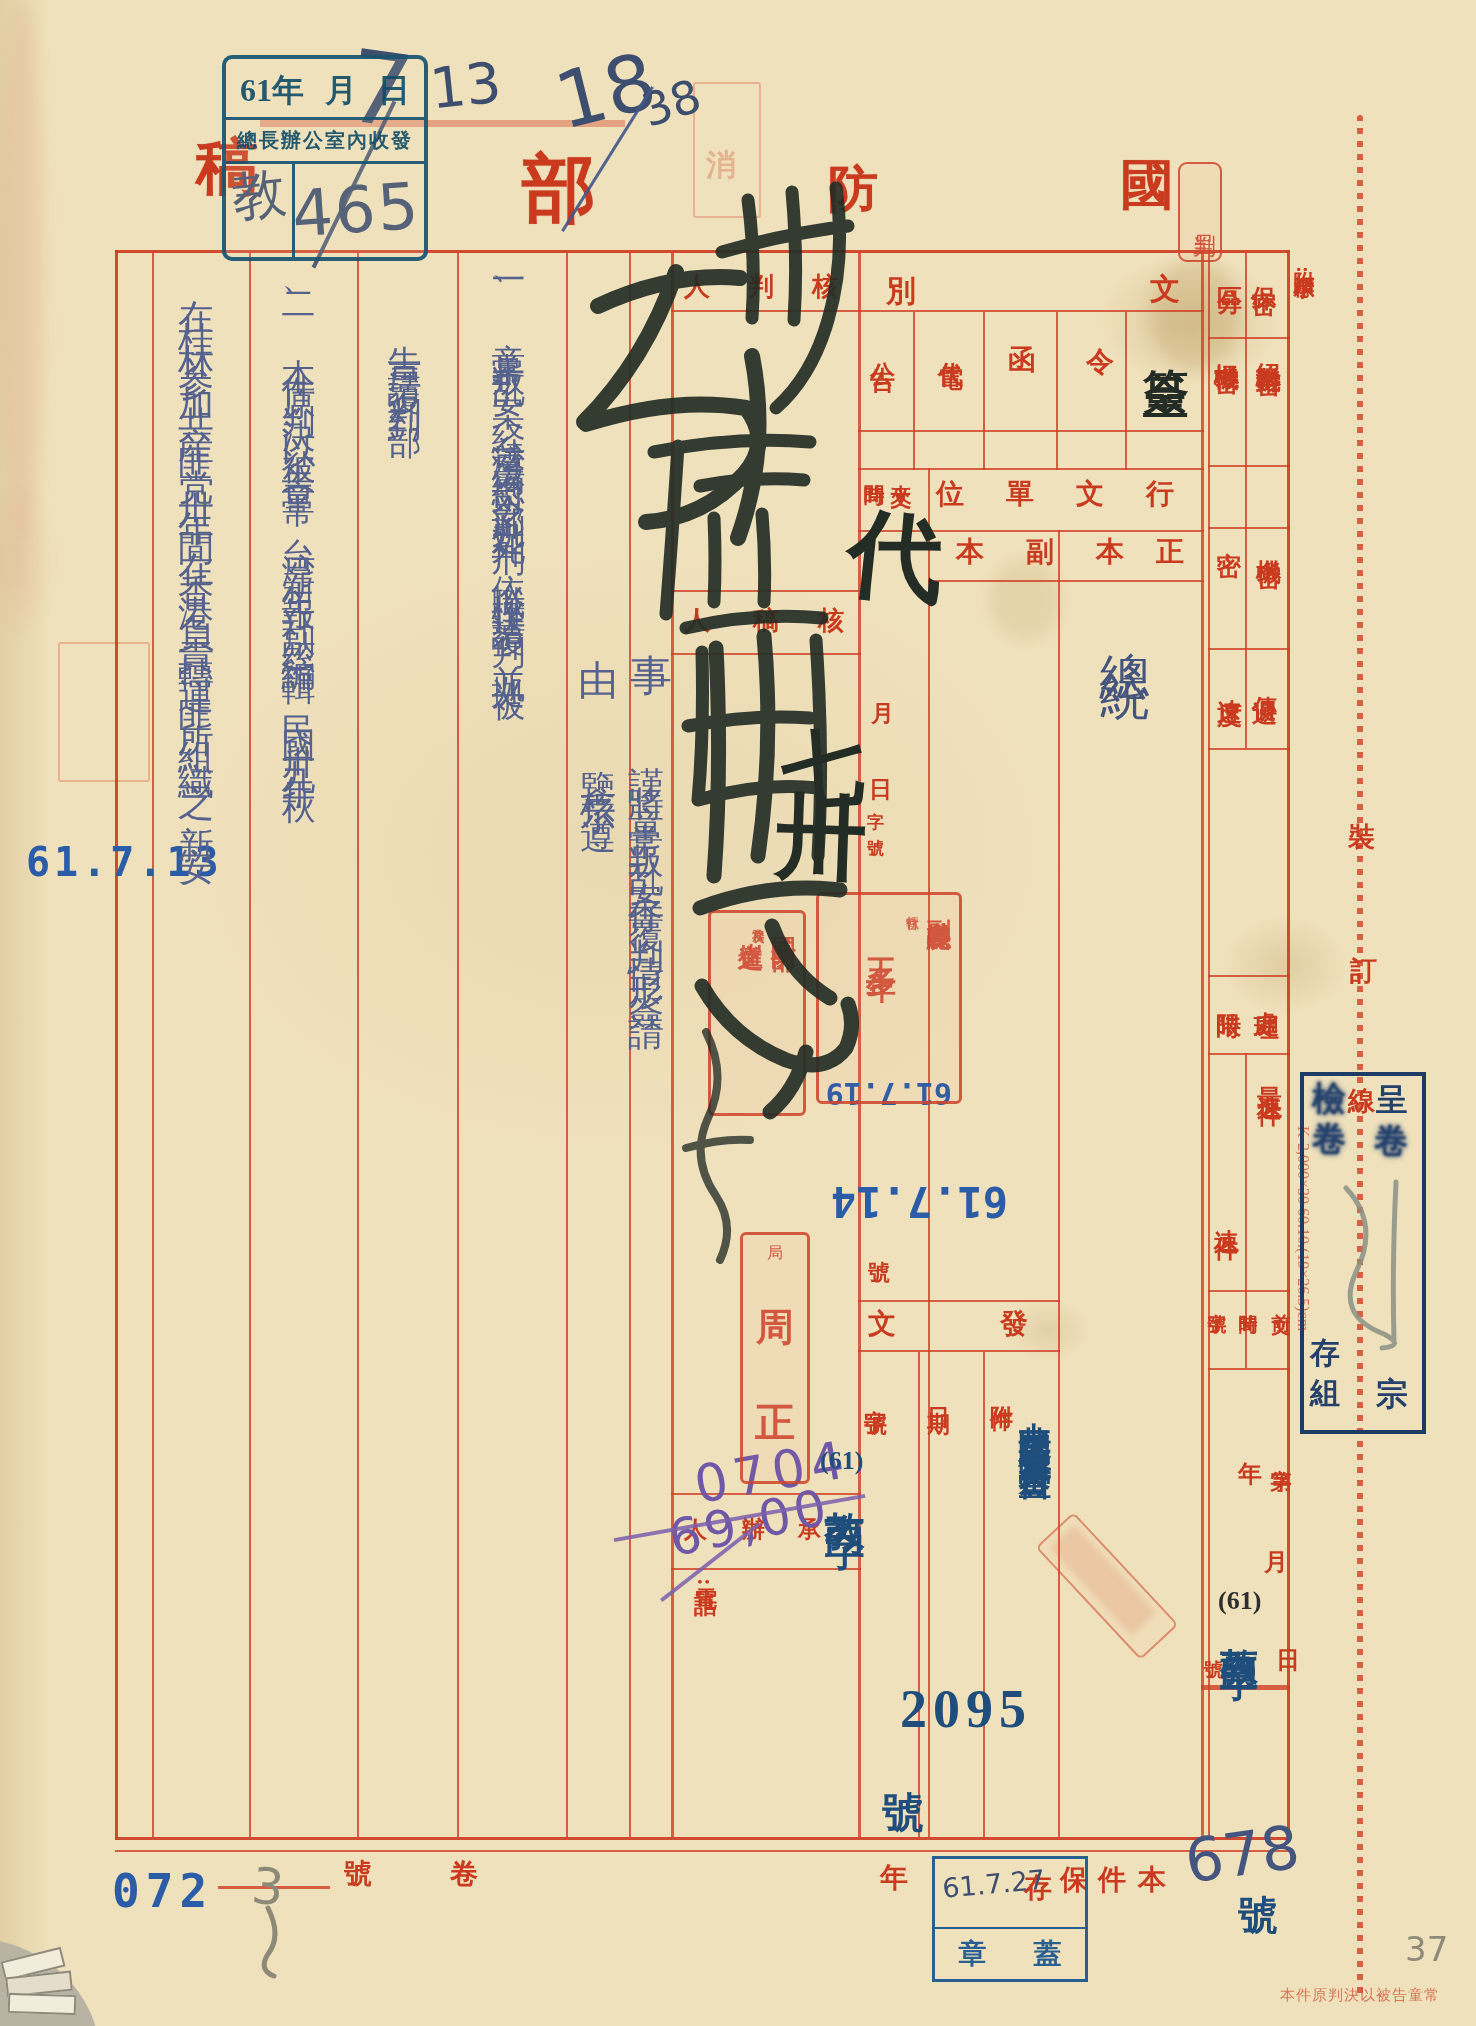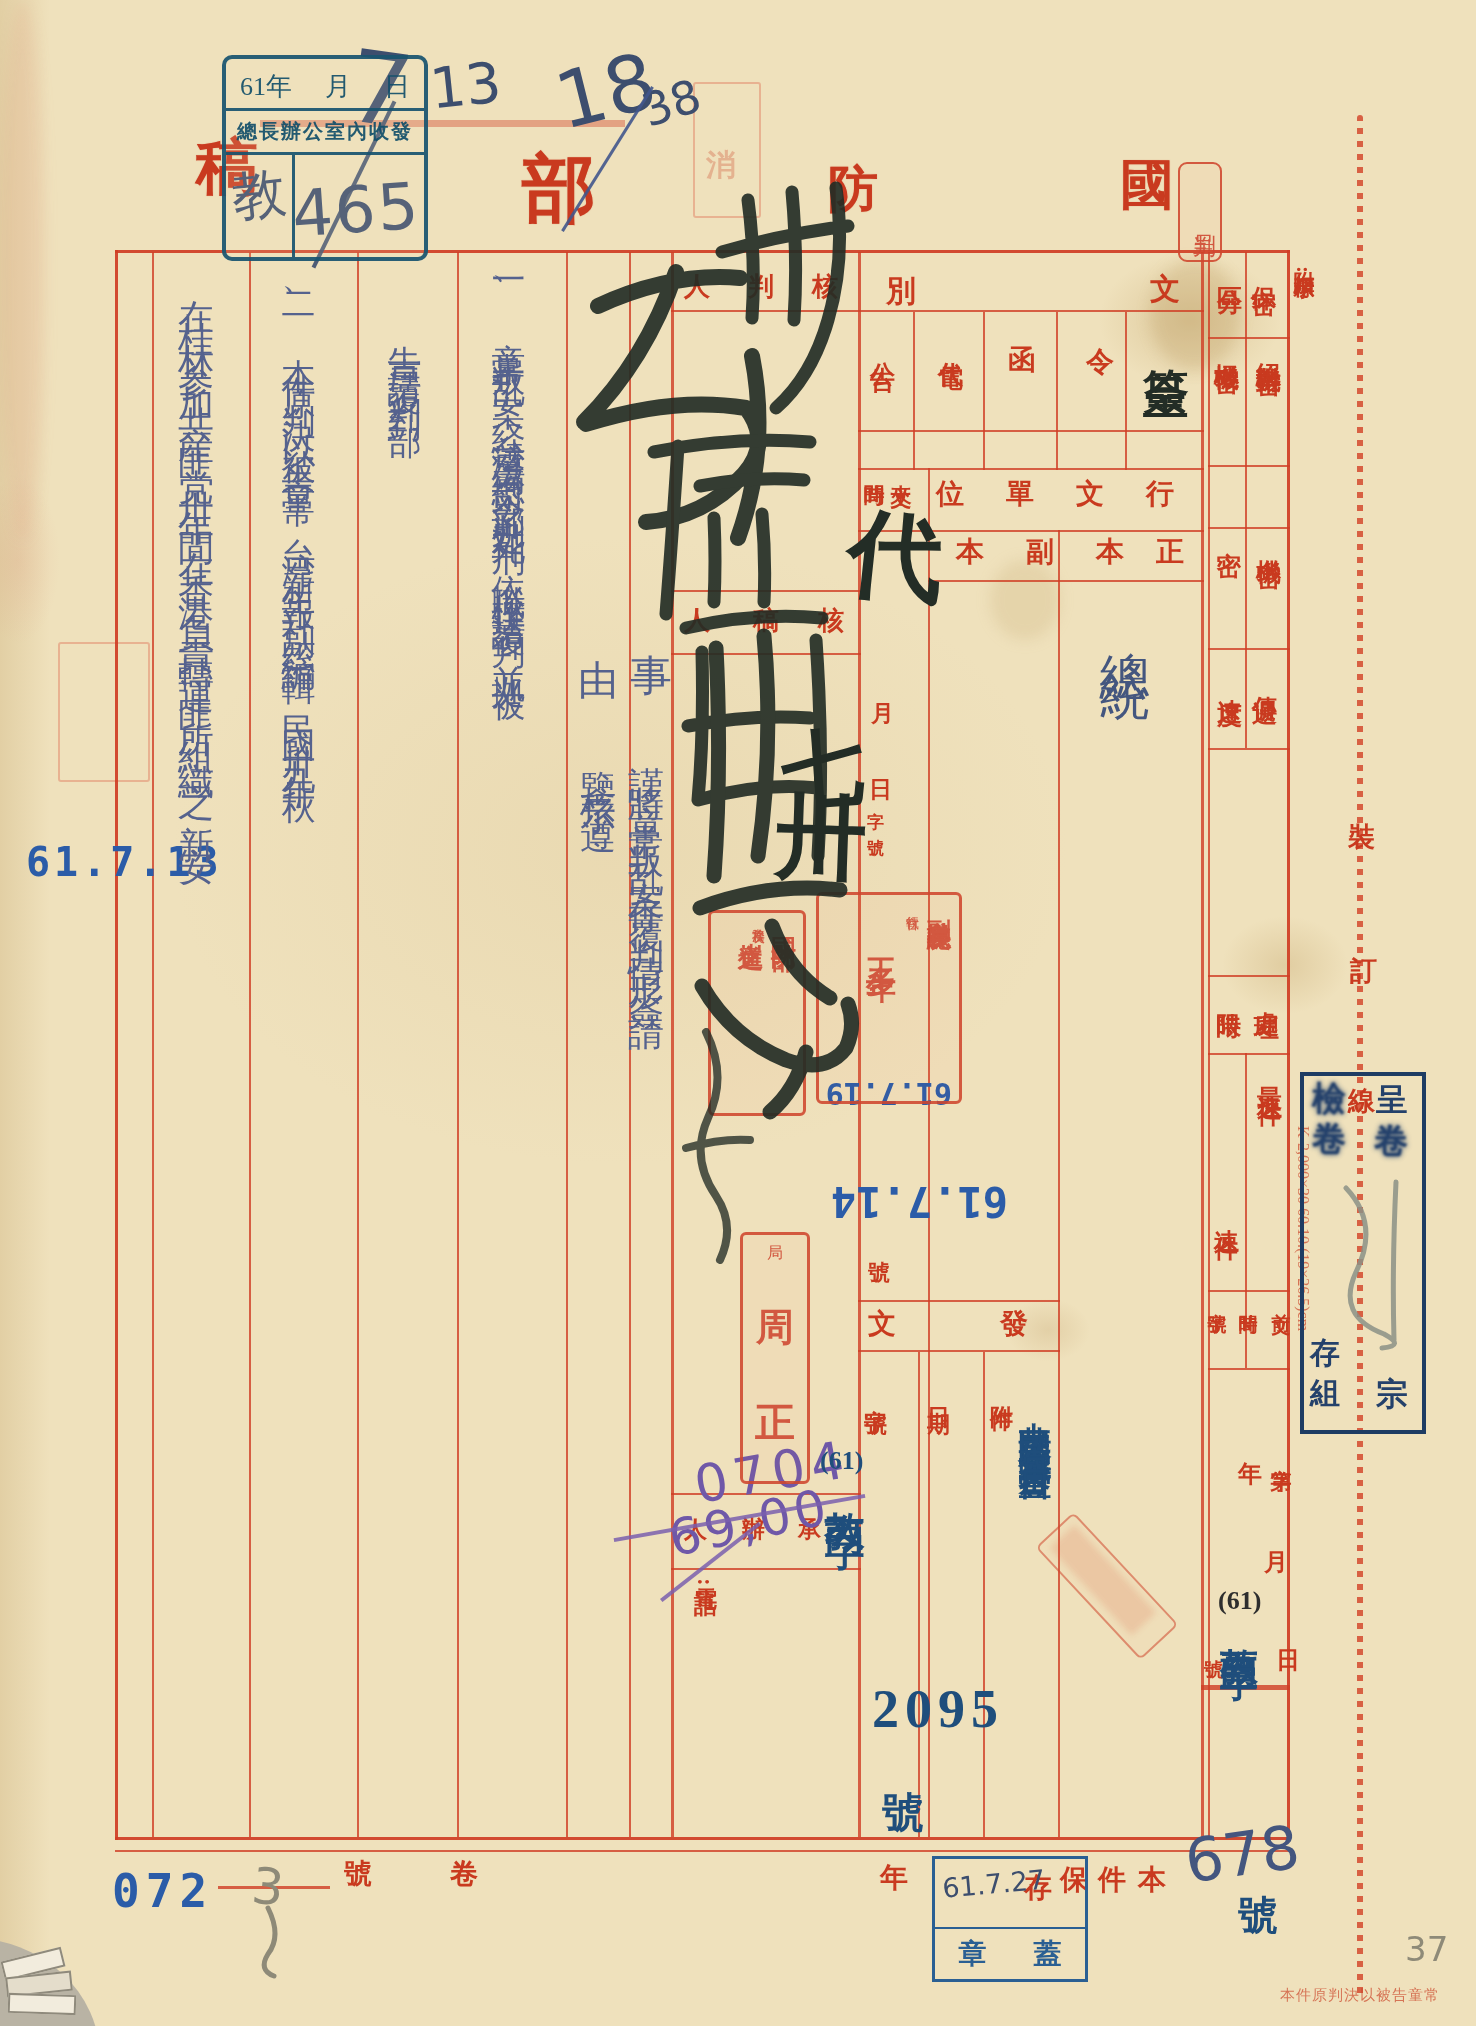--- a/index.html
+++ b/index.html
@@ -35,21 +35,21 @@
   .ln{position:absolute;background:#cf3d24;opacity:.8;z-index:2;}
   .ln.bd{opacity:.92;}
   .ln.soft{opacity:.38;}
   .ln.stroke-blue{background:#41568c;opacity:.9;z-index:4;}
   .ln.stroke-navy{background:#3d4e6e;opacity:.9;z-index:4;}
   .ln.stroke-purple{background:#7a5fae;opacity:.85;z-index:4;}
   .dotline{position:absolute;left:1357px;top:115px;width:6px;height:1882px;z-index:2;border-radius:3px;
     background:repeating-linear-gradient(180deg,#d44a2e 0 6px,transparent 6px 13px);opacity:.85;}
   .rstamp{position:absolute;border:4px solid #1a5570;border-radius:10px;z-index:4;color:#14506b;
     display:flex;flex-direction:column;opacity:.93;background:rgba(240,228,190,.15);}
-  .rs-r1{display:flex;justify-content:space-between;padding:10px 14px 4px;font-size:26px;font-weight:400;}
+  .rs-r1{display:flex;justify-content:space-between;padding:10px 14px 4px;font-size:32px;font-weight:700;}
   .rs-r2{border-top:3px solid #1a5570;border-bottom:3px solid #1a5570;text-align:center;font-size:20px;
     letter-spacing:2px;padding:7px 0;font-weight:700;}
   .rs-r3{flex:1;display:flex;}
   .rs-c1{width:66px;border-right:3px solid #1a5570;}
   .redstamp{position:absolute;border:3px solid #d0472e;border-radius:6px;z-index:4;color:#cf4630;opacity:.88;
     background:rgba(233,112,80,.05);}
   .navybox{position:absolute;border:4px solid #1e3c63;z-index:4;color:#24416b;font-weight:700;}
   .sealbox{position:absolute;border:3px solid #2a5f93;z-index:4;color:#2a5f93;}
   .faintbox{position:absolute;border:2px solid rgba(214,70,45,.3);z-index:1;border-radius:3px;}
   svg.cal{position:absolute;left:0;top:0;z-index:5;pointer-events:none;}
@@ -208,21 +208,21 @@
       <div class="pos hw-ink vert" style="left: 1144px; top: 332px; font-size: 46px; letter-spacing: 8px;">簽呈</div>
       <div class="pos hw-blue2 vert" style="left: 1100px; top: 612px; font-size: 50px; letter-spacing: 20px;">總統</div>
       <div class="pos st-blue b" style="left: 26px; top: 842px; font-size: 40px; letter-spacing: 4px;">61.7.13</div>
       <div class="pos st-blue" style="left: 802px; top: 1078px; font-size: 30px; width: 150px; transform: rotate(180deg);">61.7.19</div>
       <div class="pos st-blue" style="left: 798px; top: 1180px; font-size: 42px; width: 210px; transform: rotate(180deg);">61.7.14</div>
       <div class="pos hw-purple" style="left: 694px; top: 1446px; font-size: 52px; letter-spacing: 6px; transform: rotate(-10deg);">0704</div>
       <div class="pos hw-purple" style="left: 668px; top: 1498px; font-size: 50px; letter-spacing: 4px; transform: rotate(-12deg);">69,00</div>
       <div class="pos st-navy vert" style="left: 1018px; top: 1396px; font-size: 33px; height: 480px; letter-spacing: 4px;">中華民國陸拾壹年柒月卅壹日</div>
       <div class="pos st-navy" style="left: 820px; top: 1448px; font-size: 26px;">(61)</div>
       <div class="pos st-navy vert" style="left: 824px; top: 1480px; font-size: 40px; letter-spacing: 8px;">教丙字</div>
-      <div class="pos st-navy" style="left: 872px; top: 1682px; font-size: 54px; letter-spacing: 6px;">2095</div>
+      <div class="pos st-navy" style="left: 900px; top: 1682px; font-size: 54px; letter-spacing: 6px;">2095</div>
       <div class="pos st-navy" style="left: 882px; top: 1792px; font-size: 42px;">號</div>
       <div class="pos st-black" style="left: 1218px; top: 1588px; font-size: 26px;">(61)</div>
       <div class="pos st-navy vert" style="left: 1220px; top: 1618px; font-size: 38px; letter-spacing: 4px;">教丙呈字</div>
       <div class="pos hw-blue2" style="left: 1185px; top: 1824px; font-size: 60px; transform: rotate(-8deg);">678</div>
       <div class="pos st-navy" style="left: 1238px; top: 1896px; font-size: 40px;">號</div>
       <div class="pos st-blue b" style="left: 112px; top: 1868px; font-size: 46px; letter-spacing: 6px;">072</div>
       <div class="pos hw-pencil" style="left: 252px; top: 1862px; font-size: 50px; transform: rotate(6deg);">3</div>
       <div class="pos hw-pencil" style="left: 1405px; top: 1932px; font-size: 34px;">37</div>
       <div class="pos hw-ink" style="left: 848px; top: 508px; font-size: 96px; transform: rotate(6deg);">代</div>
       <div class="pos hw-ink" style="left: 782px; top: 728px; font-size: 82px; transform: rotate(-4deg);">七</div>

